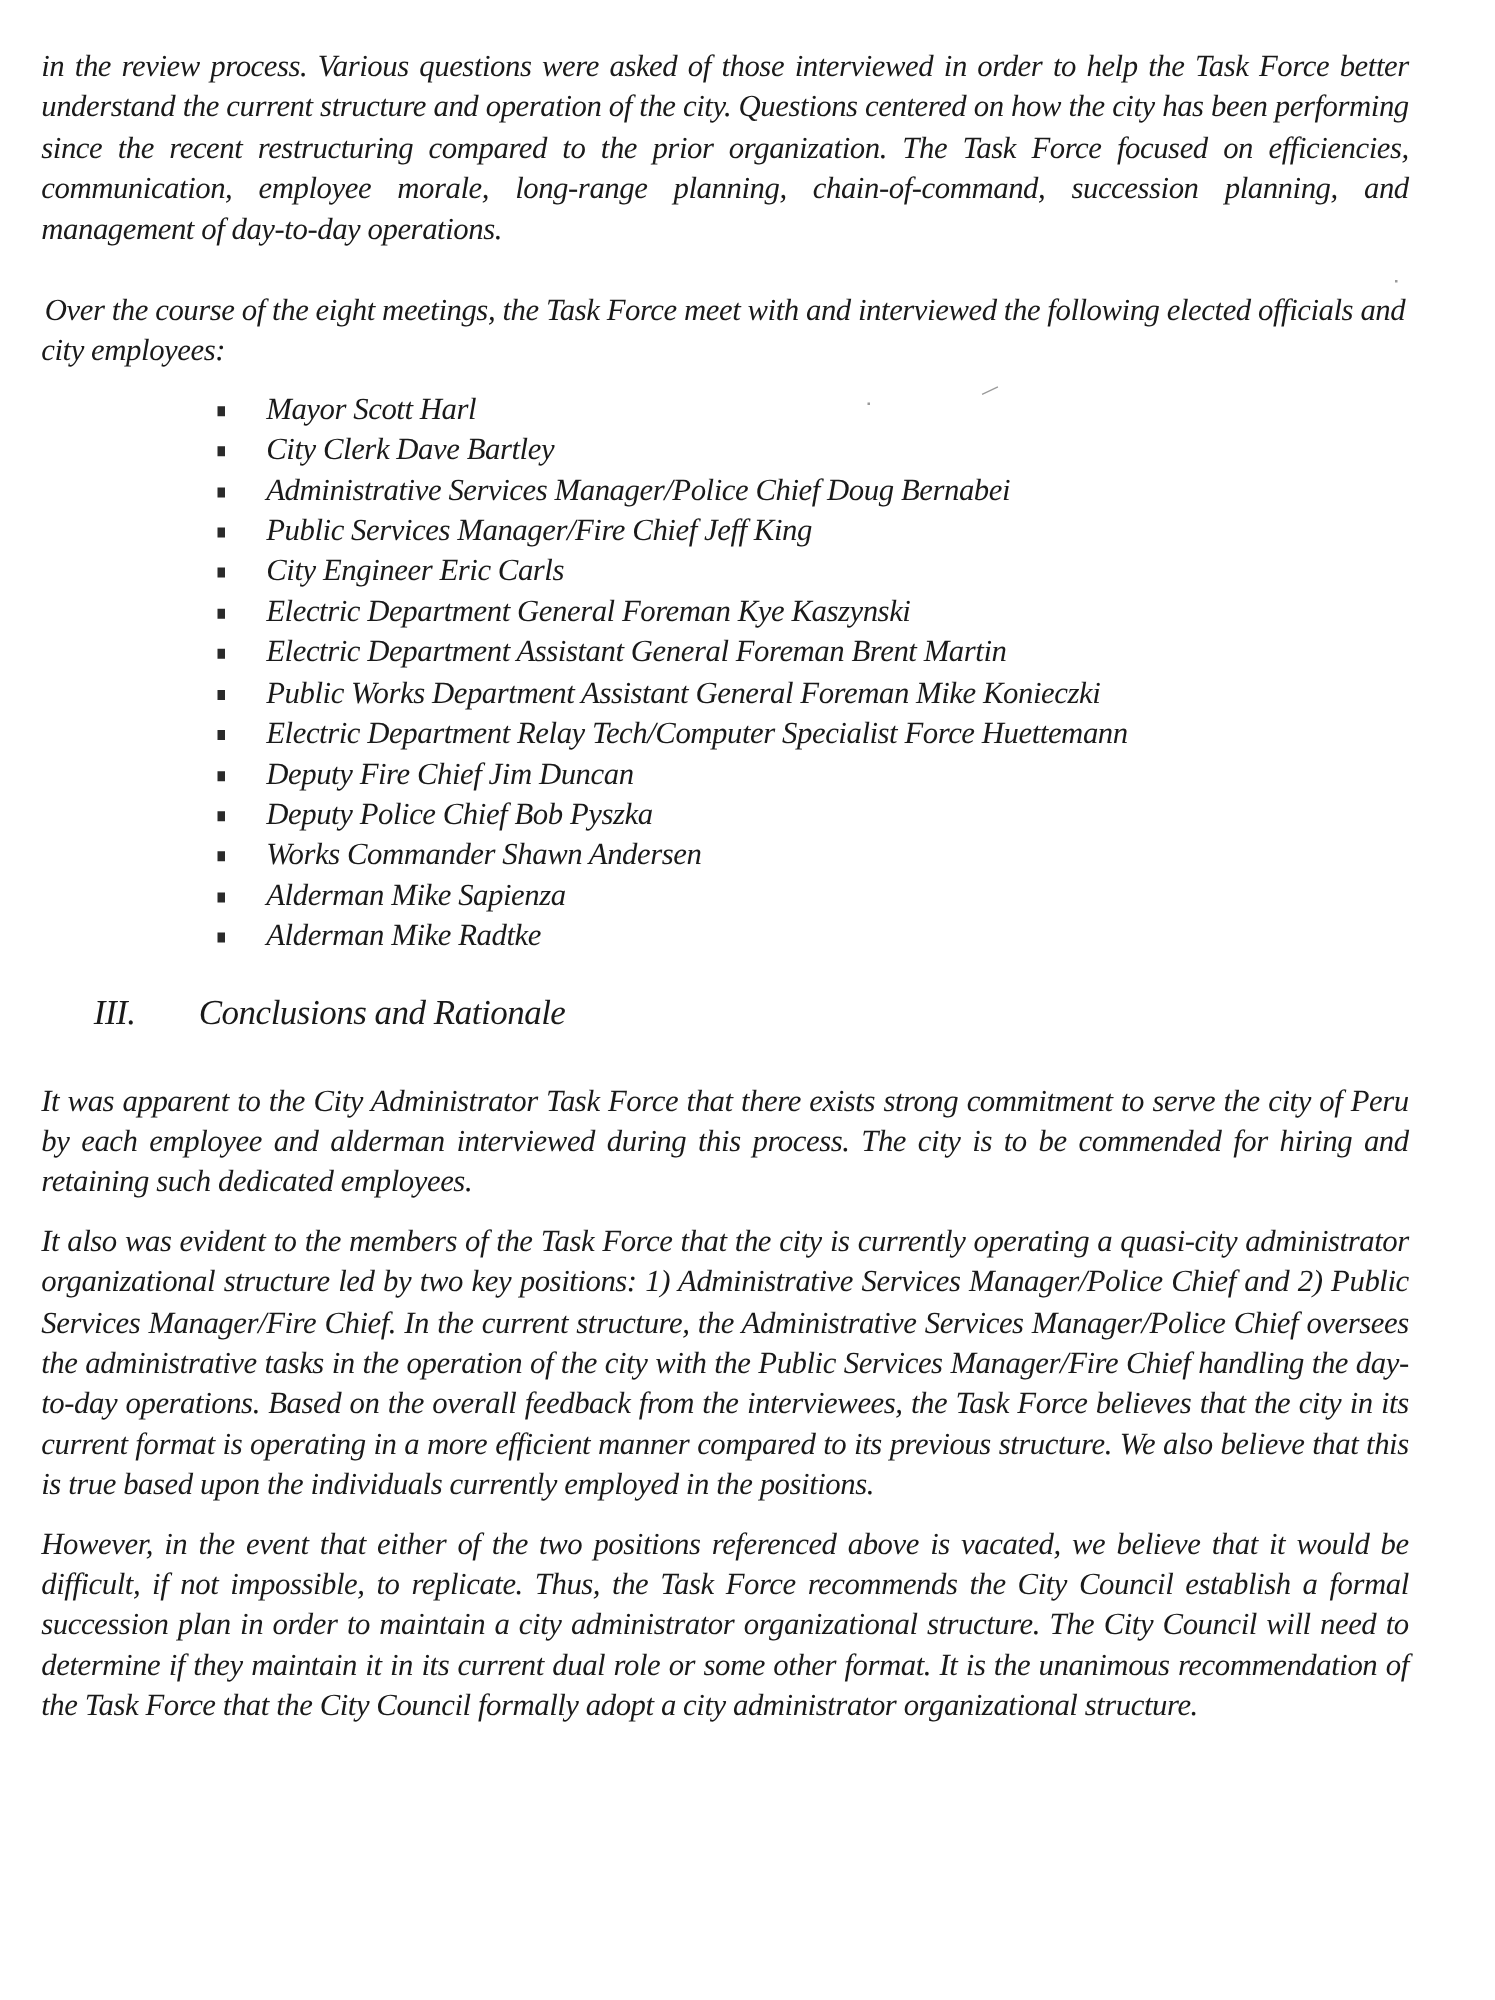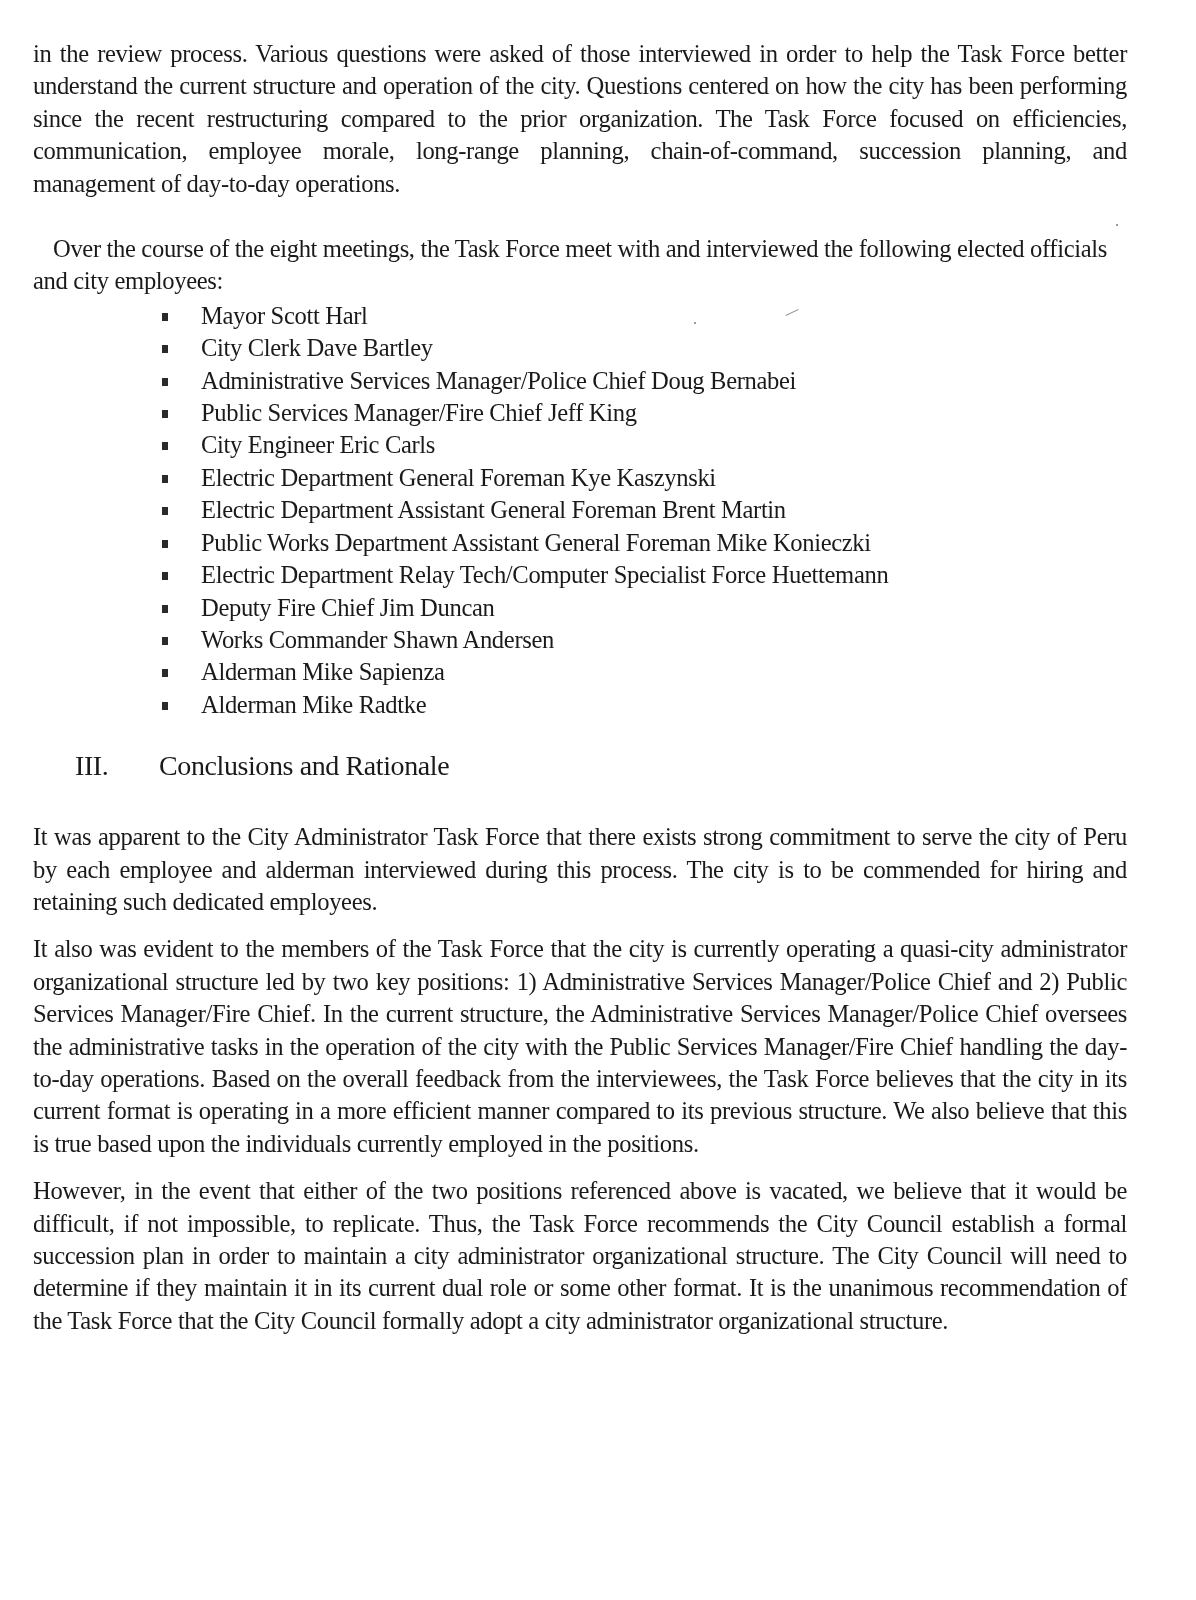--- a/index.html
+++ b/index.html
@@ -1,29 +1,29 @@
 <!DOCTYPE html>
 <html><head>
 <meta charset="utf-8">
 <style>
   html, body { margin: 0; padding: 0; background: #ffffff; }
   body {
     width: 1196px; height: 1600px; position: relative; overflow: hidden;
     font-family: "Liberation Serif", "DejaVu Serif", serif;
     color: #1a1a1a;
   }
-  .page { position: absolute; left: 33px; top: 38px; width: 1094px; }
+  .page { position: absolute; left: 33px; top: 38px; width: 1094px; font-style: italic; }
   .para {
     font-size: 24.6px; line-height: 32.4px; margin: 0;
     text-align: justify; text-align-last: left;
     letter-spacing: -0.35px; word-spacing: 0px;
   }
   .para.intro { margin-top: 0; }
   .para.over { margin-top: 33px; text-align: center; }
-  ul.names { list-style: none; margin: 2px; padding: 0 0 0 124px; }
+  ul.names { list-style: none; margin: 14px; padding: 0 0 0 124px; }
   ul.names li {
     font-size: 24.6px; line-height: 32.4px; letter-spacing: -0.35px;
     position: relative; padding-left: 42px;
   }
   ul.names li .bullet {
     position: absolute; left: 3px; top: 13px; width: 6px; height: 8px;
     background: #2a2a2a;
   }
   .heading {
     margin: 27px 0 0 0; font-size: 28px; line-height: 36px; letter-spacing: -0.4px;
@@ -46,20 +46,21 @@
     <li><span class="bullet"></span><span>Mayor Scott Harl</span></li>
     <li><span class="bullet"></span><span>City Clerk Dave Bartley</span></li>
     <li><span class="bullet"></span><span>Administrative Services Manager/Police Chief Doug Bernabei</span></li>
     <li><span class="bullet"></span><span>Public Services Manager/Fire Chief Jeff King</span></li>
     <li><span class="bullet"></span><span>City Engineer Eric Carls</span></li>
     <li><span class="bullet"></span><span>Electric Department General Foreman Kye Kaszynski</span></li>
     <li><span class="bullet"></span><span>Electric Department Assistant General Foreman Brent Martin</span></li>
     <li><span class="bullet"></span><span>Public Works Department Assistant General Foreman Mike Konieczki</span></li>
     <li><span class="bullet"></span><span>Electric Department Relay Tech/Computer Specialist Force Huettemann</span></li>
     <li><span class="bullet"></span><span>Deputy Fire Chief Jim Duncan</span></li>
+    <li><span class="bullet"></span><span>Deputy Police Chief Bob Pyszka</span></li>
     <li><span class="bullet"></span><span>Works Commander Shawn Andersen</span></li>
     <li><span class="bullet"></span><span>Alderman Mike Sapienza</span></li>
     <li><span class="bullet"></span><span>Alderman Mike Radtke</span></li>
   </ul>
 
   <div class="heading">
     <span class="num">III.</span>
     <span>Conclusions and Rationale</span>
   </div>
 

